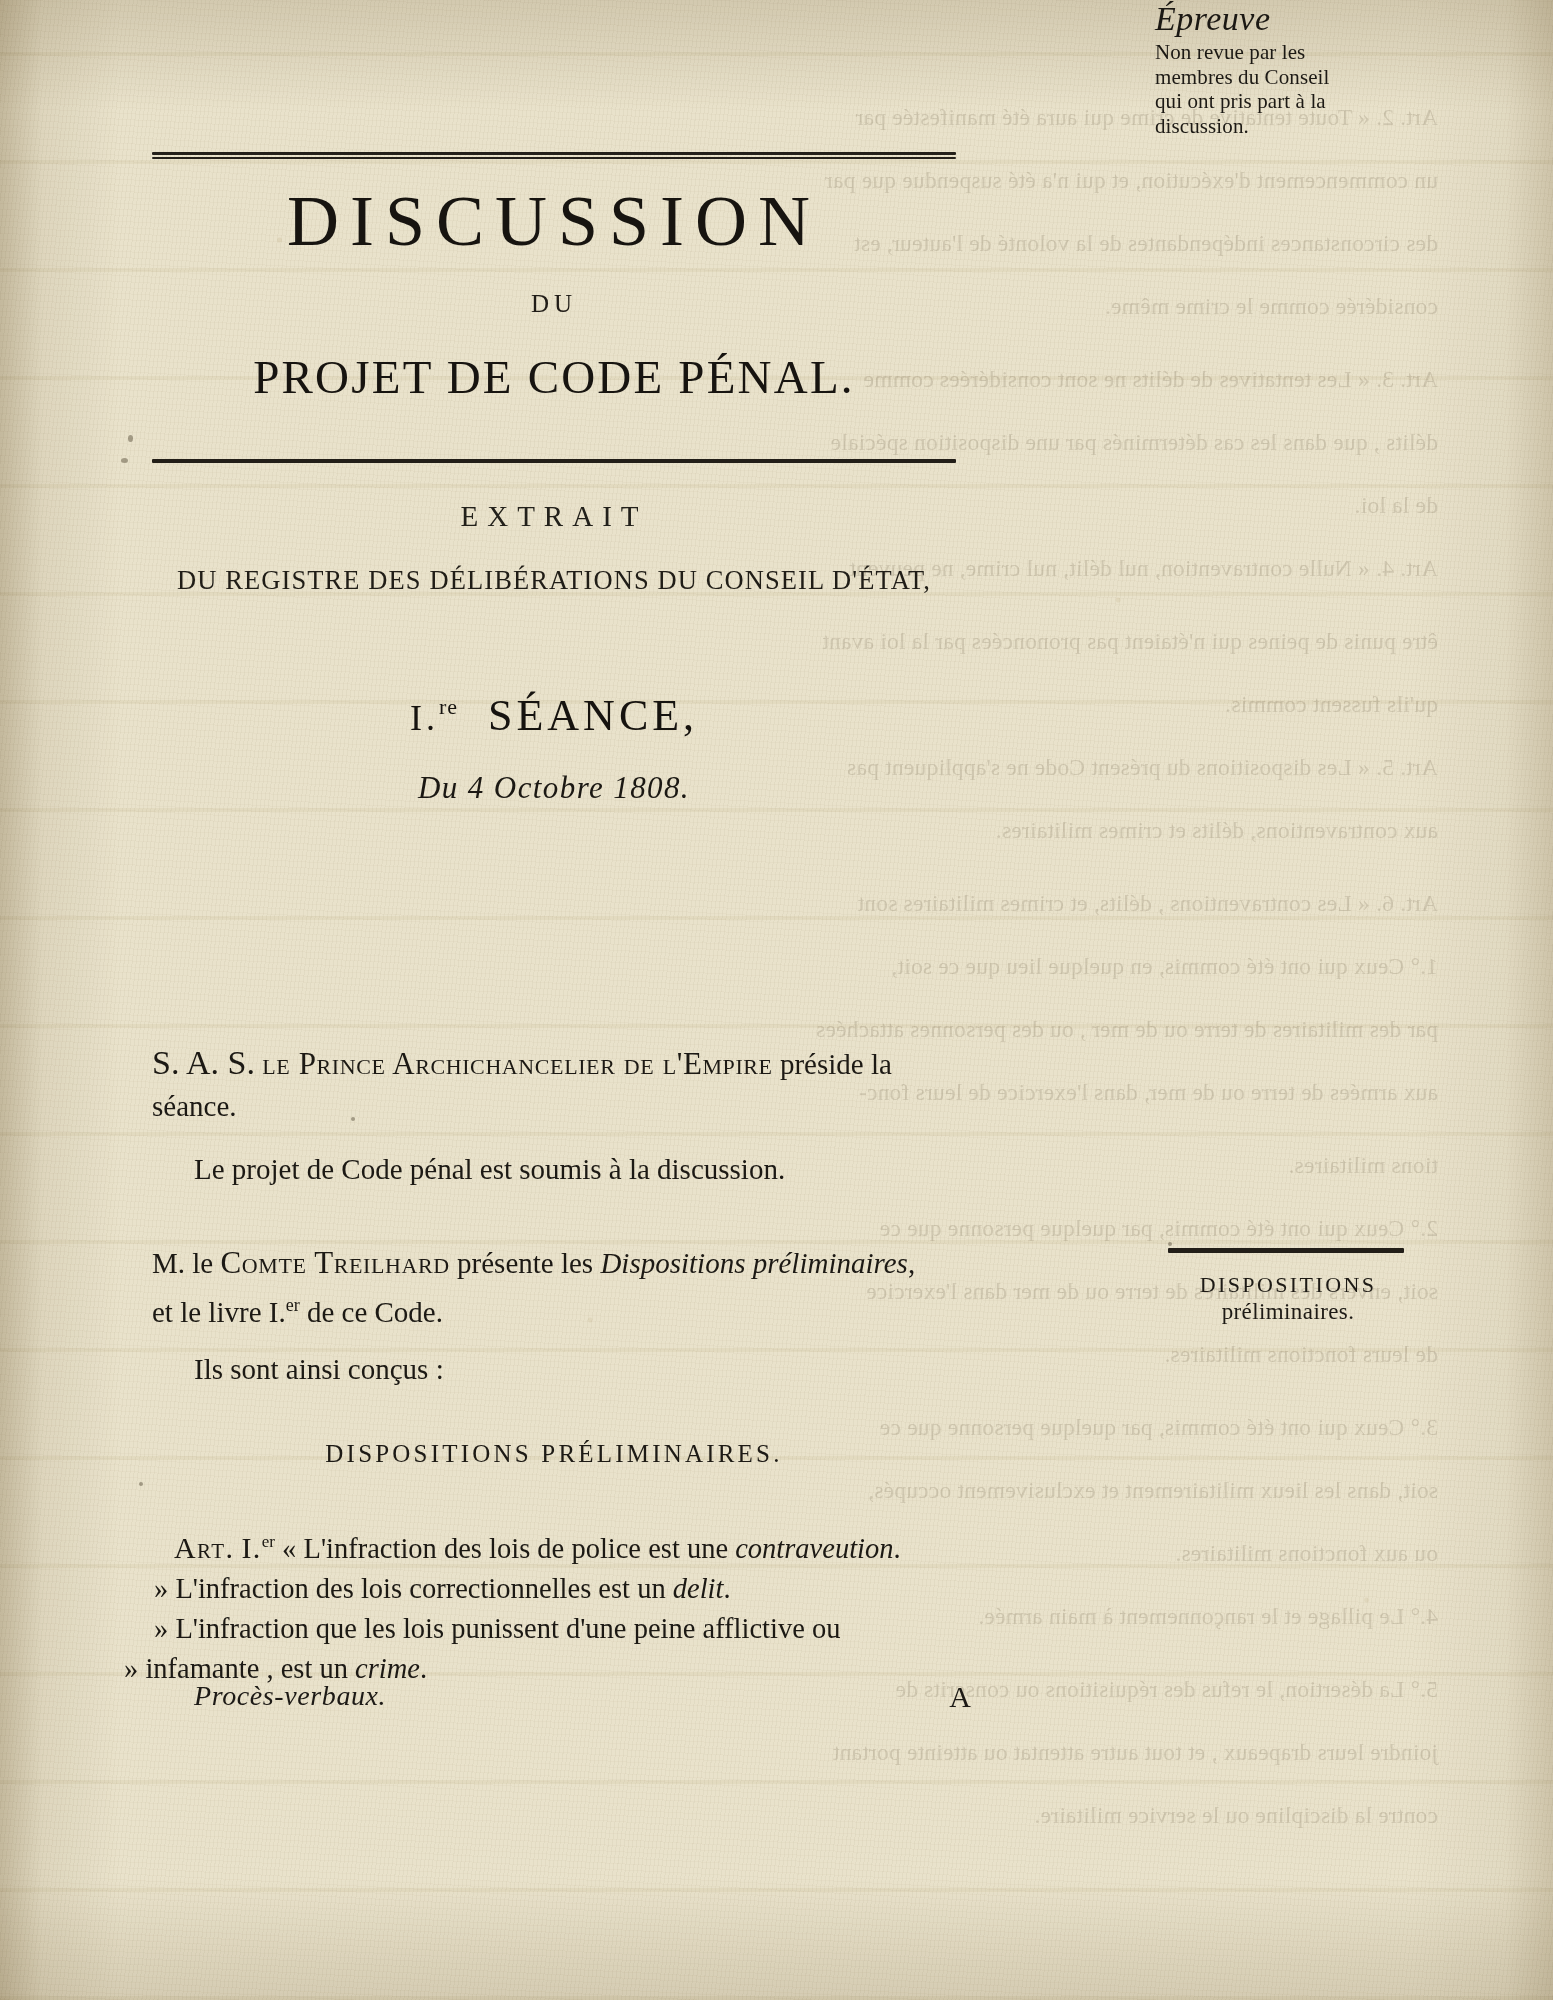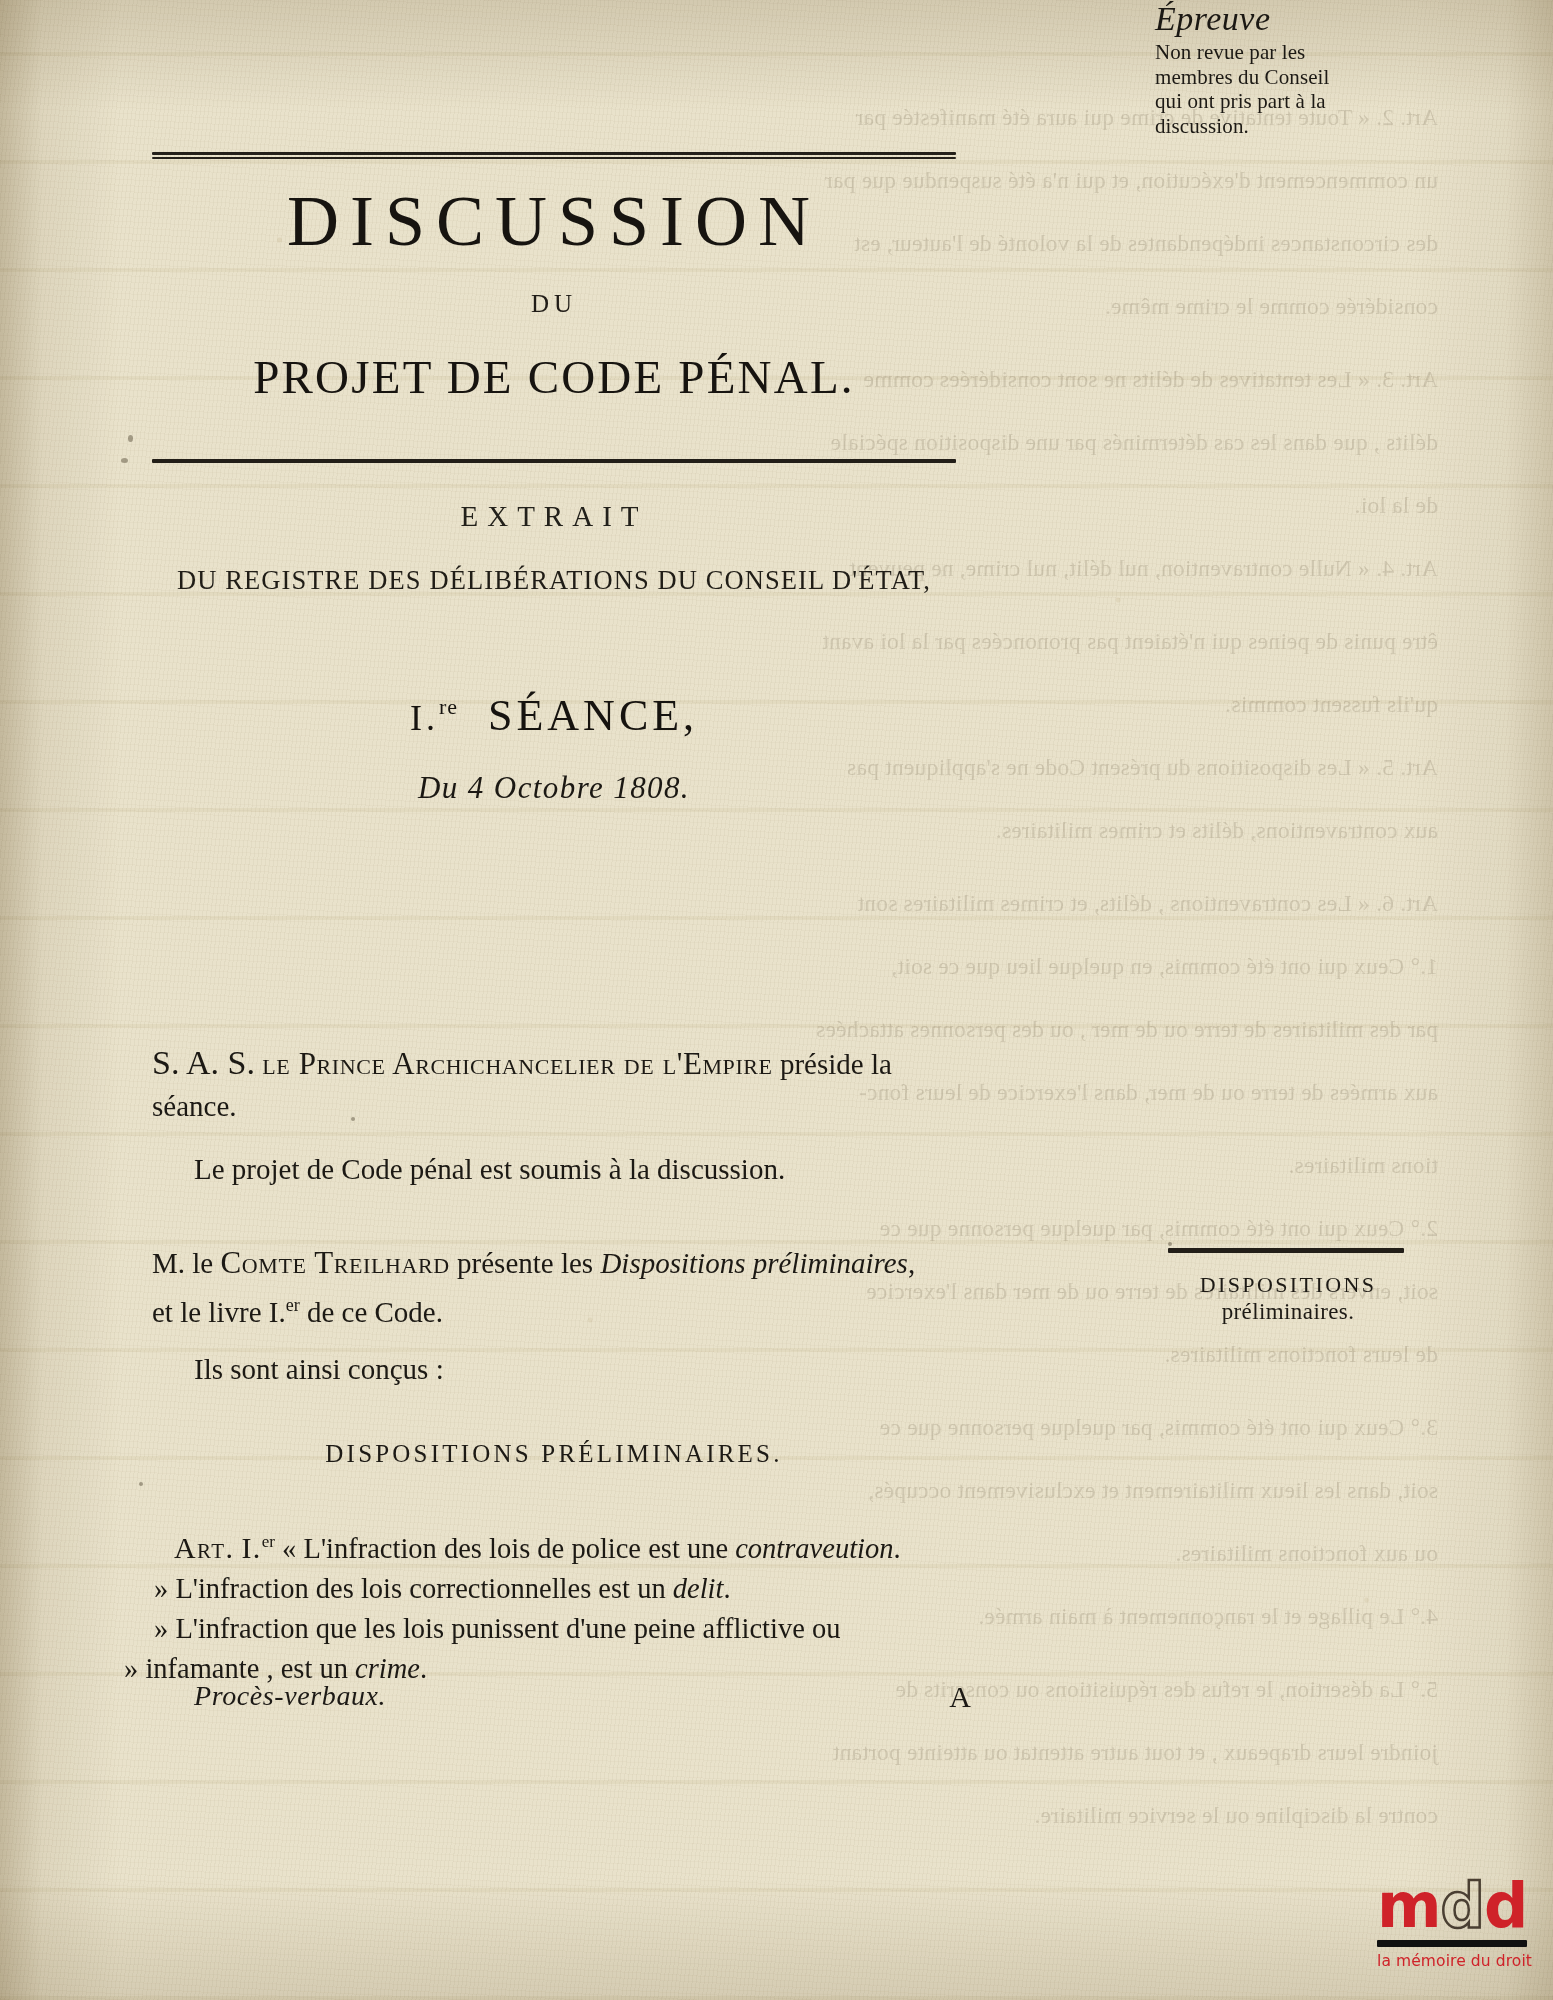--- a/index.html
+++ b/index.html
@@ -285,19 +285,14 @@
     <div class="speck" style="left:128px;top:435px;width:5px;height:7px;"></div>
     <div class="speck" style="left:121px;top:458px;width:7px;height:5px;"></div>
     <div class="speck" style="left:139px;top:1482px;width:4px;height:4px;"></div>
     <div class="speck" style="left:351px;top:1117px;width:4px;height:4px;"></div>
     <div class="speck" style="left:1168px;top:1242px;width:4px;height:4px;"></div>
 
   </div>
 
   <div id="edgeshade"></div>
 
-  <div id="logo">
-    <div class="logo-word"><span>m</span><span class="o">d</span><span>d</span></div>
-    <div class="logo-bar"></div>
-    <div class="logo-tag">la mémoire du droit</div>
-  </div>
 
 </div>
 
 </body></html>

